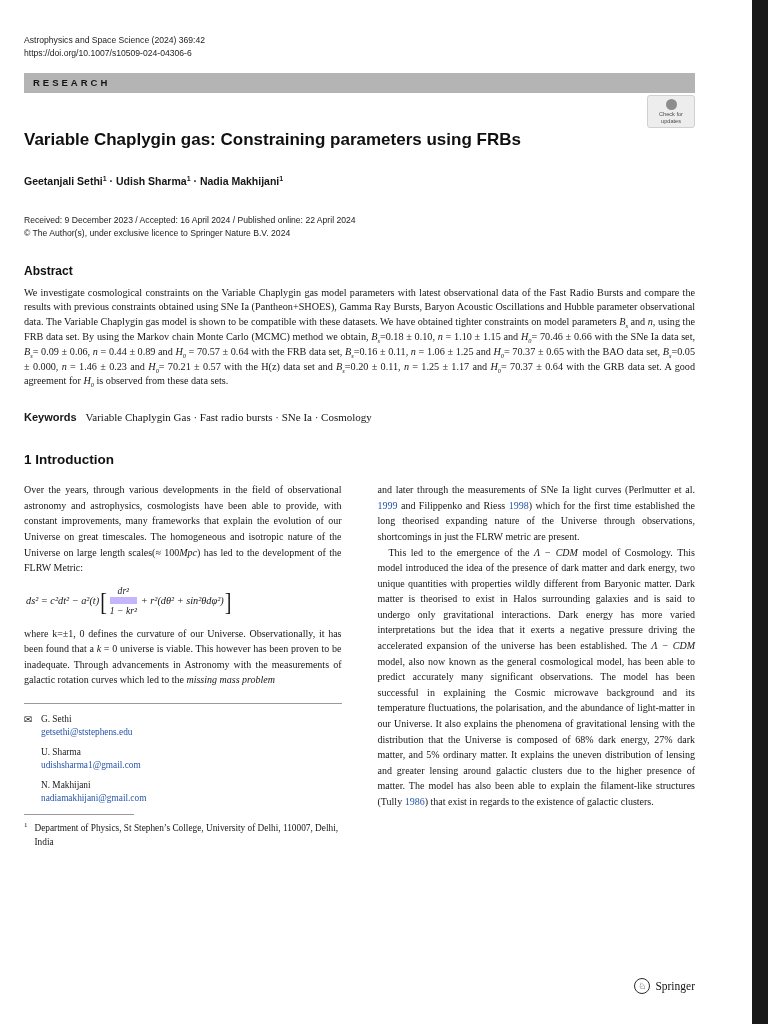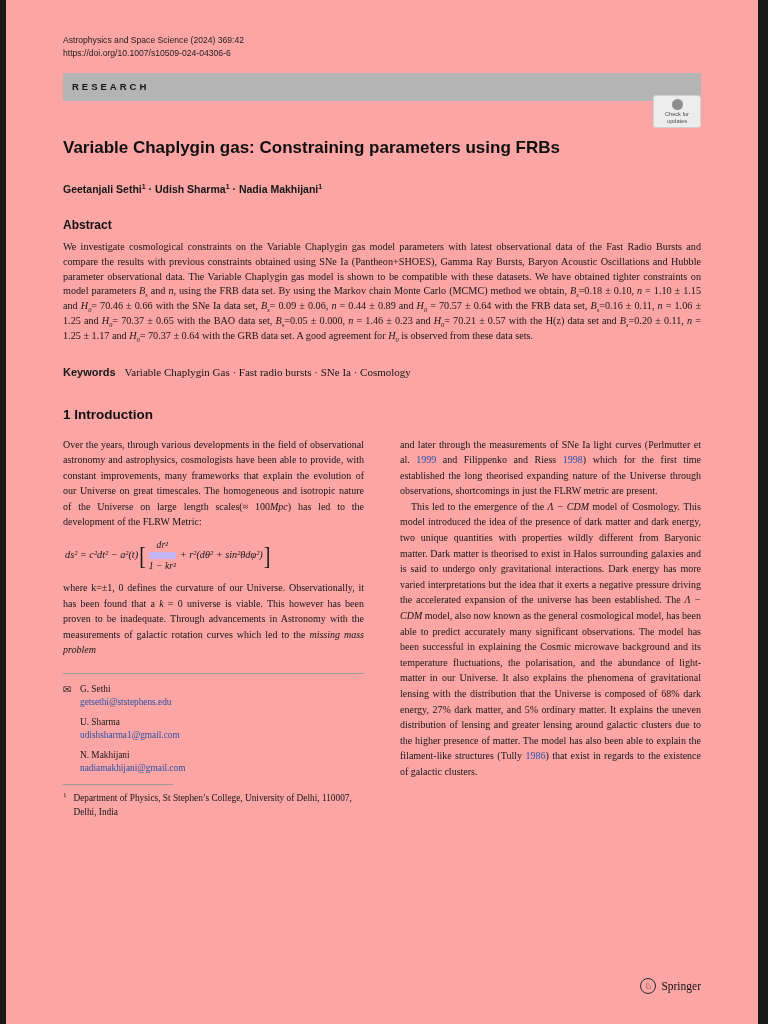--- a/index.html
+++ b/index.html
@@ -2,30 +2,30 @@
 <html><head>
 <meta charset="utf-8">
 <style>
   html,body{margin:0;padding:0;}
   body{
     width:768px;height:1024px;overflow:hidden;position:relative;
     background:#191919;
     font-family:"Liberation Serif","DejaVu Serif",serif;
   }
   .page{
-    position:absolute;left:6px;top:0;width:752px;height:1024px;
-    background:#fca5a5;color:#161616;
-    padding:34px 57px 0 57px;box-sizing:border-box;overflow:hidden;
+    position:absolute;left:0;top:0;width:752px;height:1024px;
+    background:#ffffff;color:#161616;
+    padding:34px 57px 0 24px;box-sizing:border-box;overflow:hidden;
   }
 
   .header-meta{font-family:"Liberation Sans","DejaVu Sans",sans-serif;font-size:8.6px;line-height:1.5;color:#1d1d1d;}
   .doi{cursor:pointer;}
 
   .research-banner{
-    margin-top:13px;height:28px;background:#b4b4b4;
+    margin-top:13px;height:20px;background:#b4b4b4;
     display:flex;align-items:center;padding-left:9px;
   }
   .research-banner span{
     font-family:"Liberation Sans","DejaVu Sans",sans-serif;
     font-size:9.5px;font-weight:bold;letter-spacing:3px;color:#141414;
   }
 
   .crossmark{
     position:absolute;top:95px;right:57px;width:46px;height:31px;
     background:#ededed;border:0.7px solid #d0d0d0;border-radius:3px;
@@ -115,20 +115,24 @@
     <div class="cm-text">
       <span>Check for</span><br>
       <span>updates</span>
     </div>
   </div>
 
   <h1 class="title">Variable Chaplygin gas: Constraining parameters using FRBs</h1>
 
   <div class="authors"><span>Geetanjali Sethi</span><sup>1</sup><span> · </span><span>Udish Sharma</span><sup>1</sup><span> · </span><span>Nadia Makhijani</span><sup>1</sup></div>
 
+  <div class="dates">
+    <div>Received: 9 December 2023 / Accepted: 16 April 2024 / Published online: 22 April 2024</div>
+    <div>© The Author(s), under exclusive licence to Springer Nature B.V. 2024</div>
+  </div>
 
   <h2 class="abstract-h">Abstract</h2>
   <p class="abstract"><span>We investigate cosmological constraints on the Variable Chaplygin gas model parameters with latest observational data of the Fast Radio Bursts and compare the results with previous constraints obtained using SNe Ia (Pantheon+SHOES), Gamma Ray Bursts, Baryon Acoustic Oscillations and Hubble parameter observational data. The Variable Chaplygin gas model is shown to be compatible with these datasets. We have obtained tighter constraints on model parameters </span><span class="i">B</span><sub>s</sub><span> and </span><span class="i">n</span><span>, using the FRB data set. By using the Markov chain Monte Carlo (MCMC) method we obtain, </span><span class="i">B</span><sub>s</sub><span>=0.18 ± 0.10, </span><span class="i">n</span><span> = 1.10 ± 1.15 and </span><span class="i">H</span><sub>0</sub><span>= 70.46 ± 0.66 with the SNe Ia data set, </span><span class="i">B</span><sub>s</sub><span>= 0.09 ± 0.06, </span><span class="i">n</span><span> = 0.44 ± 0.89 and </span><span class="i">H</span><sub>0</sub><span> = 70.57 ± 0.64 with the FRB data set, </span><span class="i">B</span><sub>s</sub><span>=0.16 ± 0.11, </span><span class="i">n</span><span> = 1.06 ± 1.25 and </span><span class="i">H</span><sub>0</sub><span>= 70.37 ± 0.65 with the BAO data set, </span><span class="i">B</span><sub>s</sub><span>=0.05 ± 0.000, </span><span class="i">n</span><span> = 1.46 ± 0.23 and </span><span class="i">H</span><sub>0</sub><span>= 70.21 ± 0.57 with the H(z) data set and </span><span class="i">B</span><sub>s</sub><span>=0.20 ± 0.11, </span><span class="i">n</span><span> = 1.25 ± 1.17 and </span><span class="i">H</span><sub>0</sub><span>= 70.37 ± 0.64 with the GRB data set. A good agreement for </span><span class="i">H</span><sub>0</sub><span> is observed from these data sets.</span></p>
 
   <div class="keywords">
     <span class="kw-label">Keywords</span><span>Variable Chaplygin Gas · Fast radio bursts · SNe Ia · Cosmology</span>
   </div>
 
   <h2 class="section-h">1 Introduction</h2>
 

